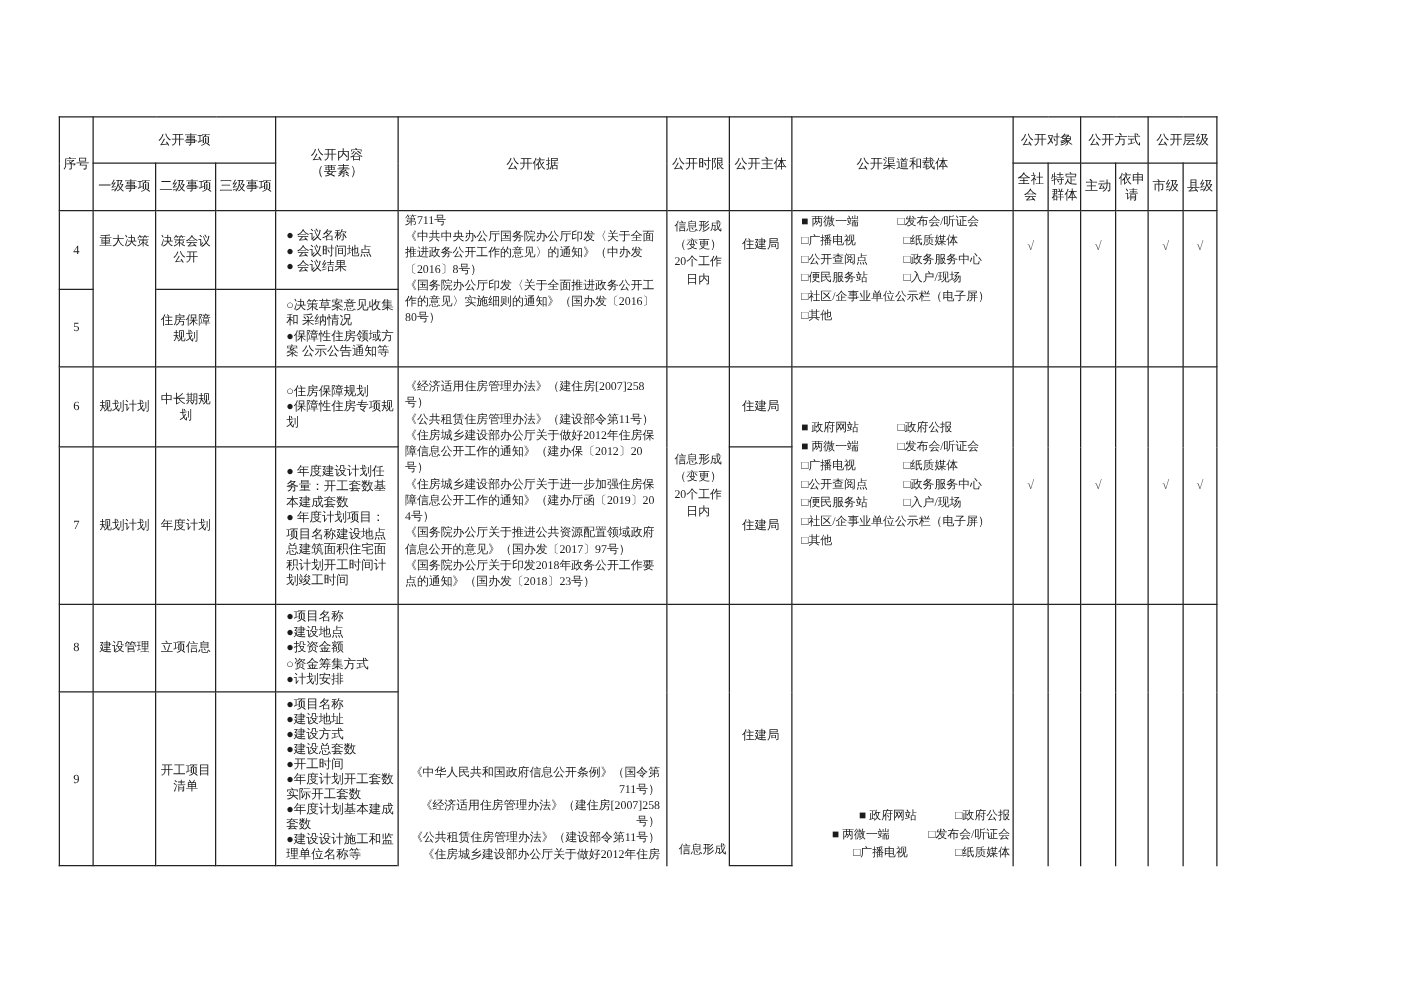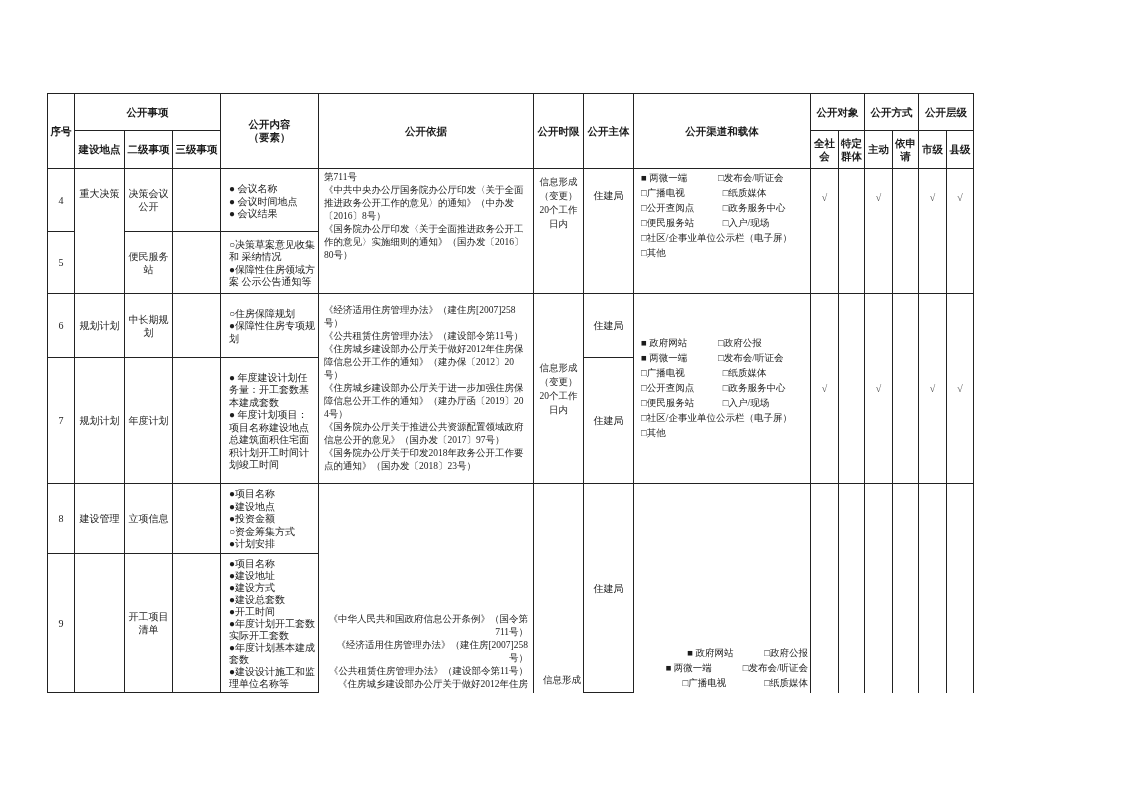--- a/index.html
+++ b/index.html
@@ -9,21 +9,21 @@
   }
   table.disclosure{
     position:absolute;left:47px;top:93px;
     border-collapse:collapse;table-layout:fixed;width:926px;
   }
   td,th{
     border:1px solid #222;vertical-align:middle;text-align:center;
     font-size:10px;line-height:13px;padding:1px 2px;font-weight:normal;
     overflow:hidden;word-break:break-all;
   }
-  th{font-weight:bold;font-size:10.5px;}
+  th{font-weight:normal;font-size:10.5px;}
   .pre{white-space:pre-line;}
   .top{vertical-align:top;}
   .bottom{vertical-align:bottom;}
   .content-cell{text-align:left;vertical-align:top;white-space:pre-line;line-height:12.5px;font-size:10px;padding:4px 2px 2px 8px;}
   .content-cell.mid{vertical-align:middle;}
   .basis-cell{text-align:left;white-space:pre-line;font-size:9.5px;line-height:13px;padding:2px 5px;}
   .chan-cell{text-align:left;white-space:pre-line;font-size:9.5px;line-height:15px;padding:2px 2px 2px 7px;font-family:Liberation Serif, serif;}
   .time-cell{white-space:pre-line;font-size:9.5px;line-height:14px;}
   .check{font-size:10px;color:#555;}
   .nb{border-bottom:none;text-align:right;}
@@ -69,21 +69,21 @@
       <th rowspan="2">公开依据</th>
       <th rowspan="2">公开时限</th>
       <th rowspan="2">公开主体</th>
       <th rowspan="2">公开渠道和载体</th>
       <th colspan="2">公开对象</th>
       <th colspan="2">公开方式</th>
       <th colspan="2">公开层级</th>
     </tr>
 
     <tr style="height:38px">
-      <th>建设地点</th>
+      <th>一级事项</th>
       <th>二级事项</th>
       <th>三级事项</th>
       <th class="pre">全社
 会</th>
       <th class="pre">特定
 群体</th>
       <th>主动</th>
       <th class="pre">依申
 请</th>
       <th>市级</th>
@@ -115,21 +115,21 @@
       <td rowspan="2" class="check top pt22">√</td>
       <td rowspan="2" class="check top pt22"></td>
       <td rowspan="2" class="check top pt22">√</td>
       <td rowspan="2" class="check top pt22"></td>
       <td rowspan="2" class="check top pt22">√</td>
       <td rowspan="2" class="check top pt22">√</td>
     </tr>
 
     <tr style="height:62px">
       <td>5</td>
-      <td>便民服务站</td>
+      <td>住房保障规划</td>
       <td></td>
       <td class="content-cell mid">○决策草案意见收集和 采纳情况
 ●保障性住房领域方案 公示公告通知等</td>
     </tr>
 
     <tr style="height:64px">
       <td>6</td>
       <td>规划计划</td>
       <td>中长期规划</td>
       <td></td>

